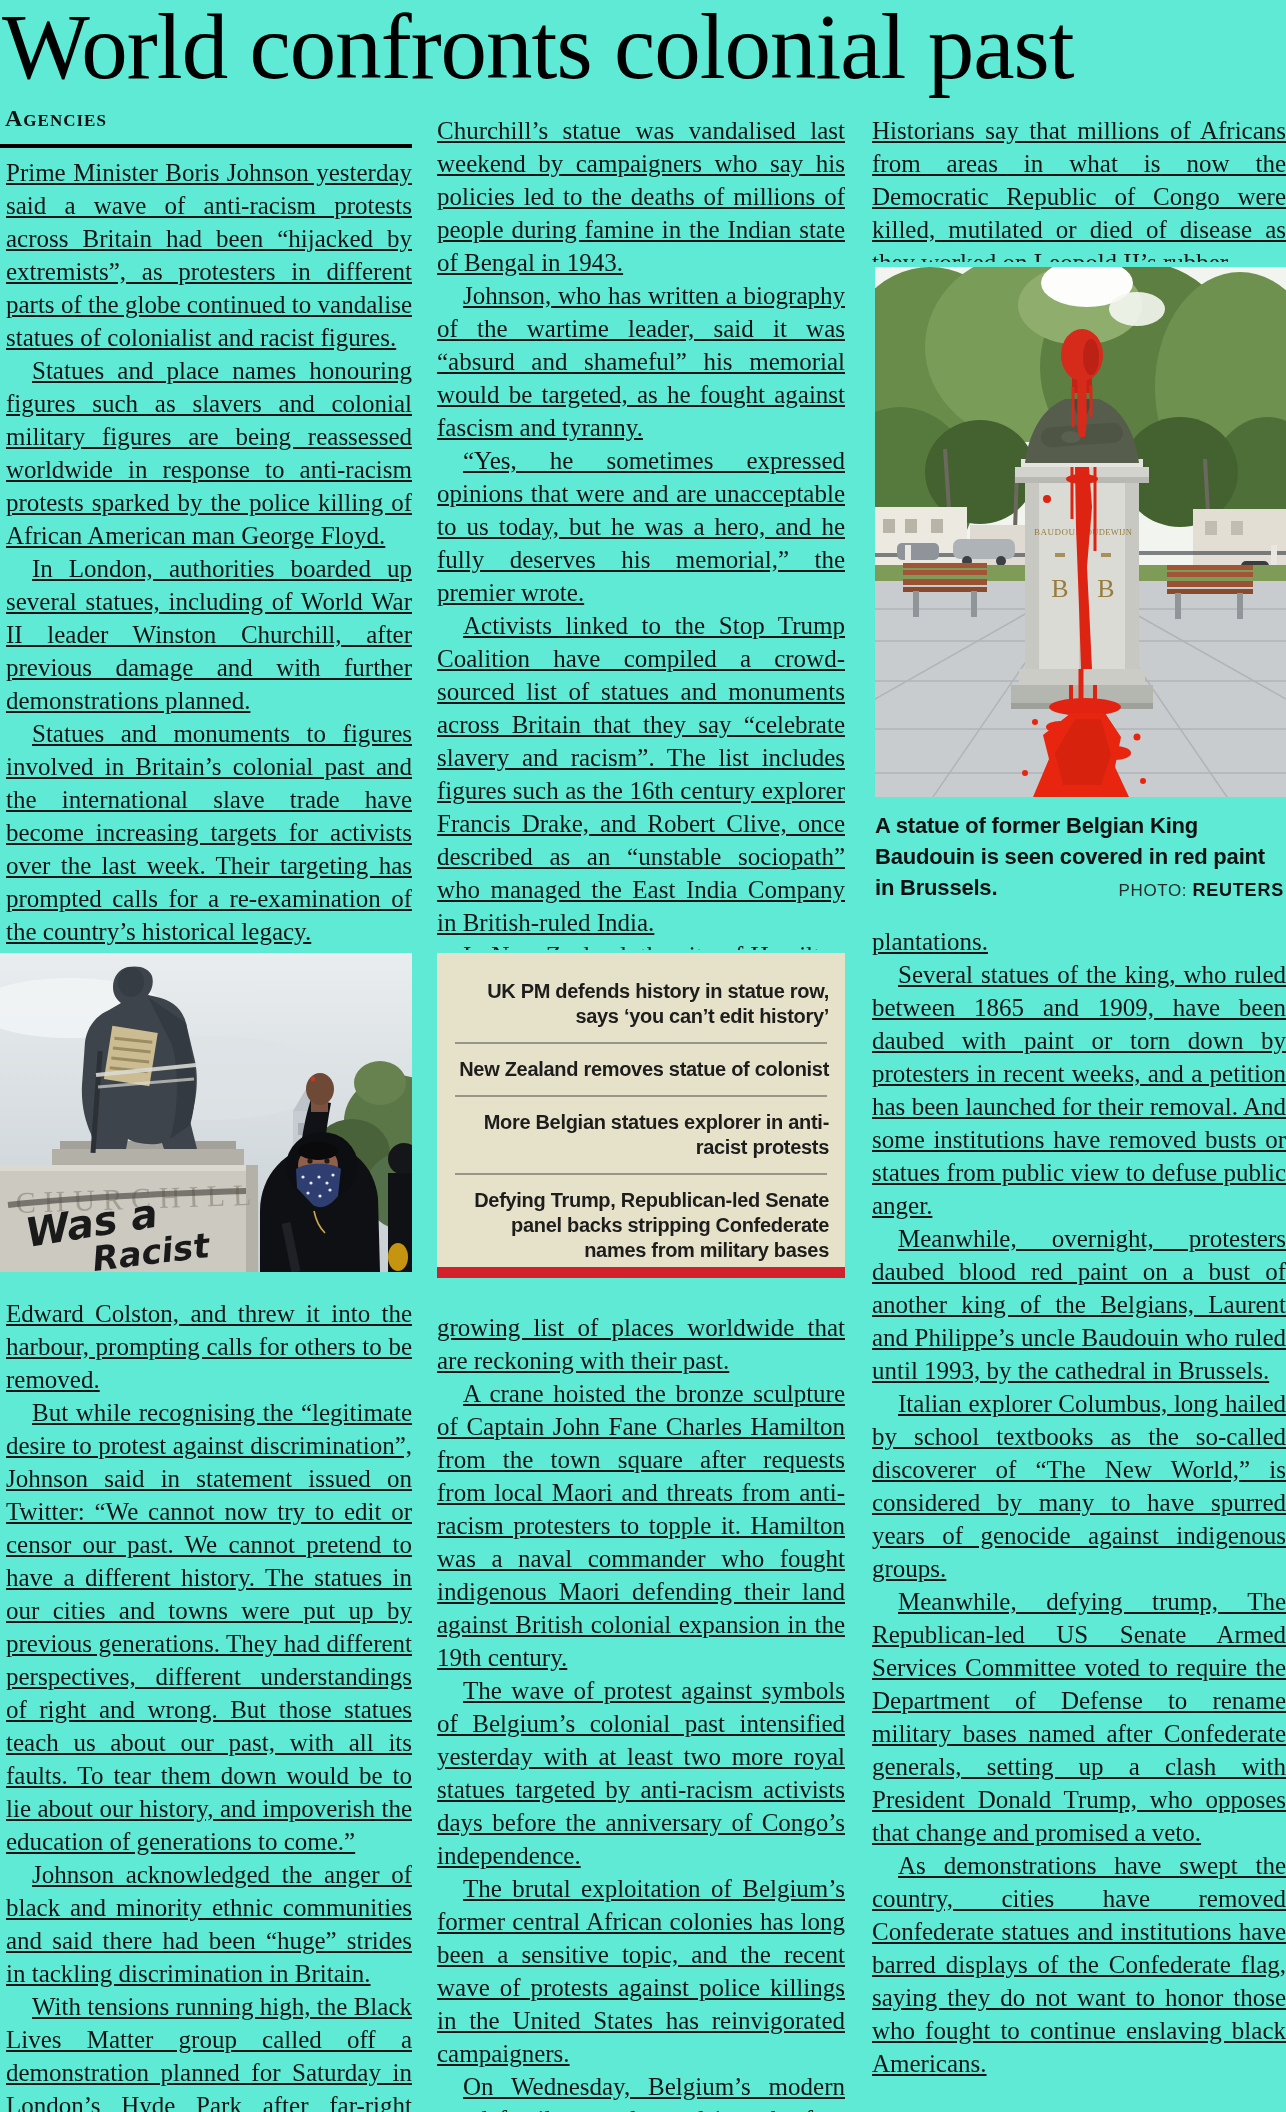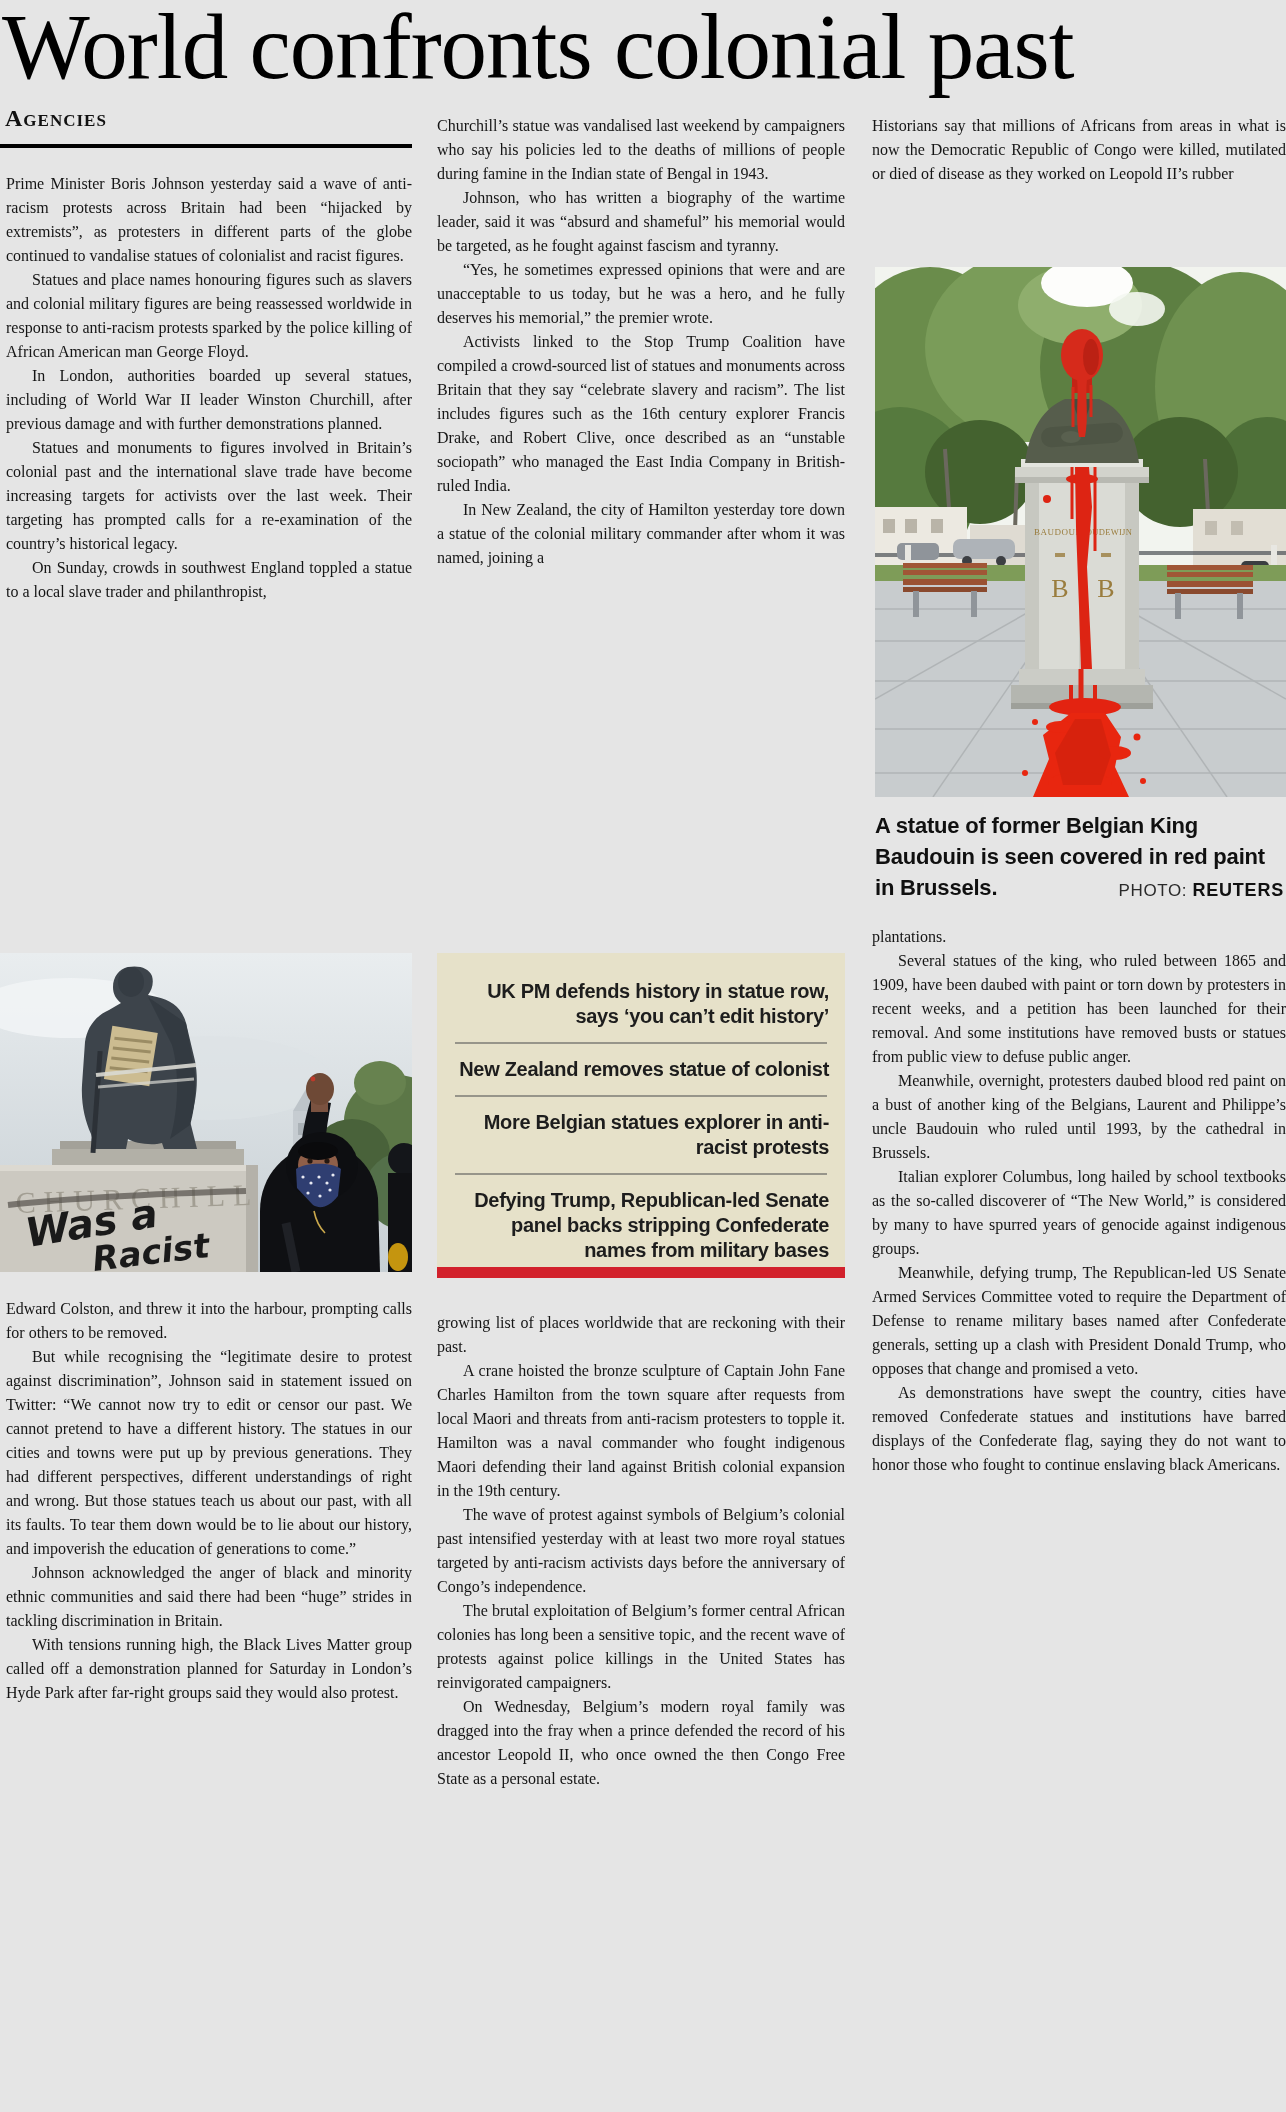--- a/index.html
+++ b/index.html
@@ -1,37 +1,37 @@
 <!DOCTYPE html>
 <html><head>
 <meta charset="utf-8">
 <style>
   html,body{margin:0;padding:0;background:#ffffff;}
   .page{
     position:relative;width:1286px;height:2112px;margin:0 auto;
-    background:#e5e5e5;overflow:hidden;
+    background:#5eead4;overflow:hidden;
     font-family:"Liberation Serif",serif;color:#151515;
   }
   .headline{
     position:absolute;top:-4px;left:2px;width:1284px;margin:0;
     font-family:"Liberation Serif",serif;font-weight:400;
     font-size:93px;line-height:102px;letter-spacing:-1px;color:#000;
     white-space:nowrap;
   }
   .byline{
     position:absolute;top:105px;left:5px;
     font-family:"Liberation Serif",serif;font-weight:700;
     font-variant:small-caps;font-size:24px;letter-spacing:1px;color:#111;
   }
   .byline-rule{
     position:absolute;top:144px;left:0;width:412px;height:4px;background:#000;
   }
   .tblock{
     position:absolute;overflow:hidden;
-    font-size:16px;line-height:24px;text-align:justify;
+    font-size:25px;line-height:33px;text-align:justify;text-decoration:underline;
   }
   .tblock p{margin:0;text-indent:26px;}
   .tblock p.ni{text-indent:0;}
   .photo{position:absolute;overflow:hidden;}
   .photo svg{display:block;}
   .hbox{
     position:absolute;left:437px;top:953px;width:408px;height:325px;
     background:#e6e1c9;overflow:hidden;
   }
   .hbox-inner{padding:26px 16px 0 16px;}
@@ -57,21 +57,21 @@
 </style>
 </head>
 <body>
 
 <div class="page">
 
   <h1 class="headline">World confronts colonial past</h1>
   <div class="byline">Agencies</div>
   <div class="byline-rule"></div>
 
-  <div class="tblock" style="left:6px;top:172px;width:406px;height:794px">
+  <div class="tblock" style="left:6px;top:156px;width:406px;height:794px">
     <p class="ni">Prime Minister Boris Johnson yesterday said a wave of anti-racism protests across Britain had been “hijacked by extremists”, as protesters in different parts of the globe continued to vandalise statues of colonialist and racist figures.</p>
     <p>Statues and place names honouring figures such as slavers and colonial military figures are being reassessed worldwide in response to anti-racism protests sparked by the police killing of African American man George Floyd.</p>
     <p>In London, authorities boarded up several statues, including of World War II leader Winston Churchill, after previous damage and with further demonstrations planned.</p>
     <p>Statues and monuments to figures involved in Britain’s colonial past and the international slave trade have become increasing targets for activists over the last week. Their targeting has prompted calls for a re-examination of the country’s historical legacy.</p>
     <p>On Sunday, crowds in southwest England toppled a statue to a local slave trader and philanthropist,</p>
   </div>
 
   <div class="photo" style="left:0;top:953px;width:412px;height:319px">
     <svg viewBox="0 0 412 319" width="412" height="319" preserveAspectRatio="none">
       <defs>

